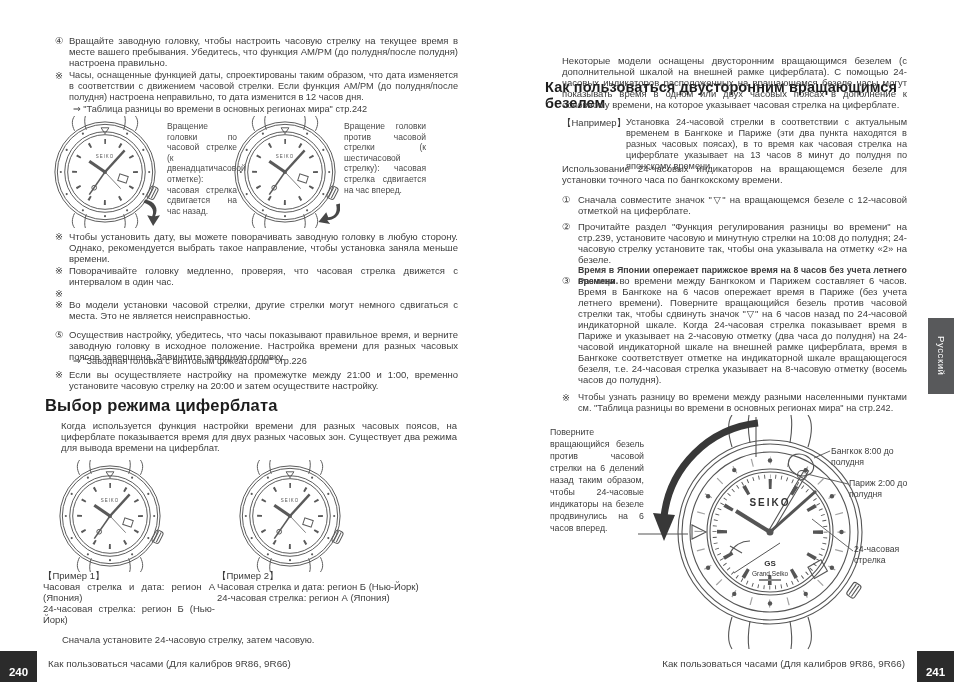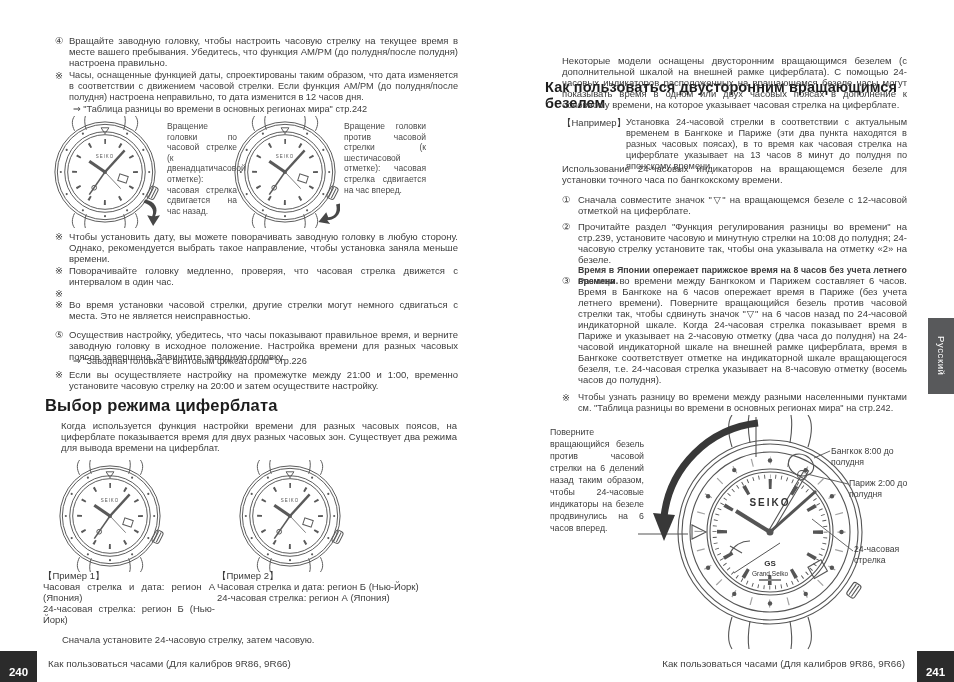--- a/index.html
+++ b/index.html
@@ -98,37 +98,37 @@
       <text x="56" y="43" font-size="4.5" text-anchor="middle" fill="#555" letter-spacing="1">SEIKO</text>
       <path d="M97 85c10 2 14 9 10 17l5-1-7 11-6-11 5 1c3-6-1-12-9-14z" fill="#474747"></path>
     </svg>
     <div class="abs cap" style="left:167px;top:121px;width:70px">Вращение головки по часовой стрелке (к двенадцатичасовой отметке): часовая стрелка сдвигается на час назад.</div>
 
     <svg class="abs" style="left:230px;top:116px" width="110" height="112" viewBox="0 0 112 114">
       <use href="#w-small"></use>
       <text x="56" y="43" font-size="4.5" text-anchor="middle" fill="#555" letter-spacing="1">SEIKO</text>
       <path d="M112 89c2 10-4 17-13 17l3 4-12-2 8-10 2 5c7 0 10-6 8-13z" fill="#474747"></path>
     </svg>
-    <div class="abs cap" style="left:344px;top:121px;width:82px">Вращение головки против часовой стрелки (к шестичасовой отметке): часовая стрелка сдвигается на час вперед.</div>
+    <div class="abs cap" style="left:344px;top:121px;width:82px">Вращение головки против часовой стрелки (к шестичасовой стрелку): часовая стрелка сдвигается на час вперед.</div>
 
     <div class="abs" style="left:55px;top:231px;width:403px">
       <div class="mrow" style="margin-bottom:1px">
         <span class="mk">※</span>
         <div class="t">Чтобы установить дату, вы можете поворачивать заводную головку в любую сторону. Однако, рекомендуется  выбрать такое направление, чтобы установка заняла меньше времени.</div>
       </div>
       <div class="mrow" style="margin-bottom:1px">
         <span class="mk">※</span>
         <div class="t">Поворачивайте головку медленно, проверяя, что часовая стрелка движется с интервалом в один час.</div>
       </div>
       <div class="mrow">
         <span class="mk">※</span>
       </div>
       <div class="mrow">
         <span class="mk">※</span>
-        <div class="t">Во время установки часовой стрелки, другие стрелки могут немного сдвигаться с места. Это не является неисправностью.</div>
+        <div class="t">Во модели установки часовой стрелки, другие стрелки могут немного сдвигаться с места. Это не является неисправностью.</div>
       </div>
     </div>
 
     <div class="abs mrow" style="left:55px;top:329px;width:403px">
       <span class="mk">⑤</span>
       <div class="t">Осуществив настройку, убедитесь, что часы показывают правильное время, и верните заводную головку в исходное положение. Настройка времени для разных часовых поясов завершена. Завинтите заводную головку.</div>
     </div>
 
     <div class="abs ref" style="left:73px;top:356px">⇒ "Заводная головка с винтовым фиксатором" стр.226</div>
 

